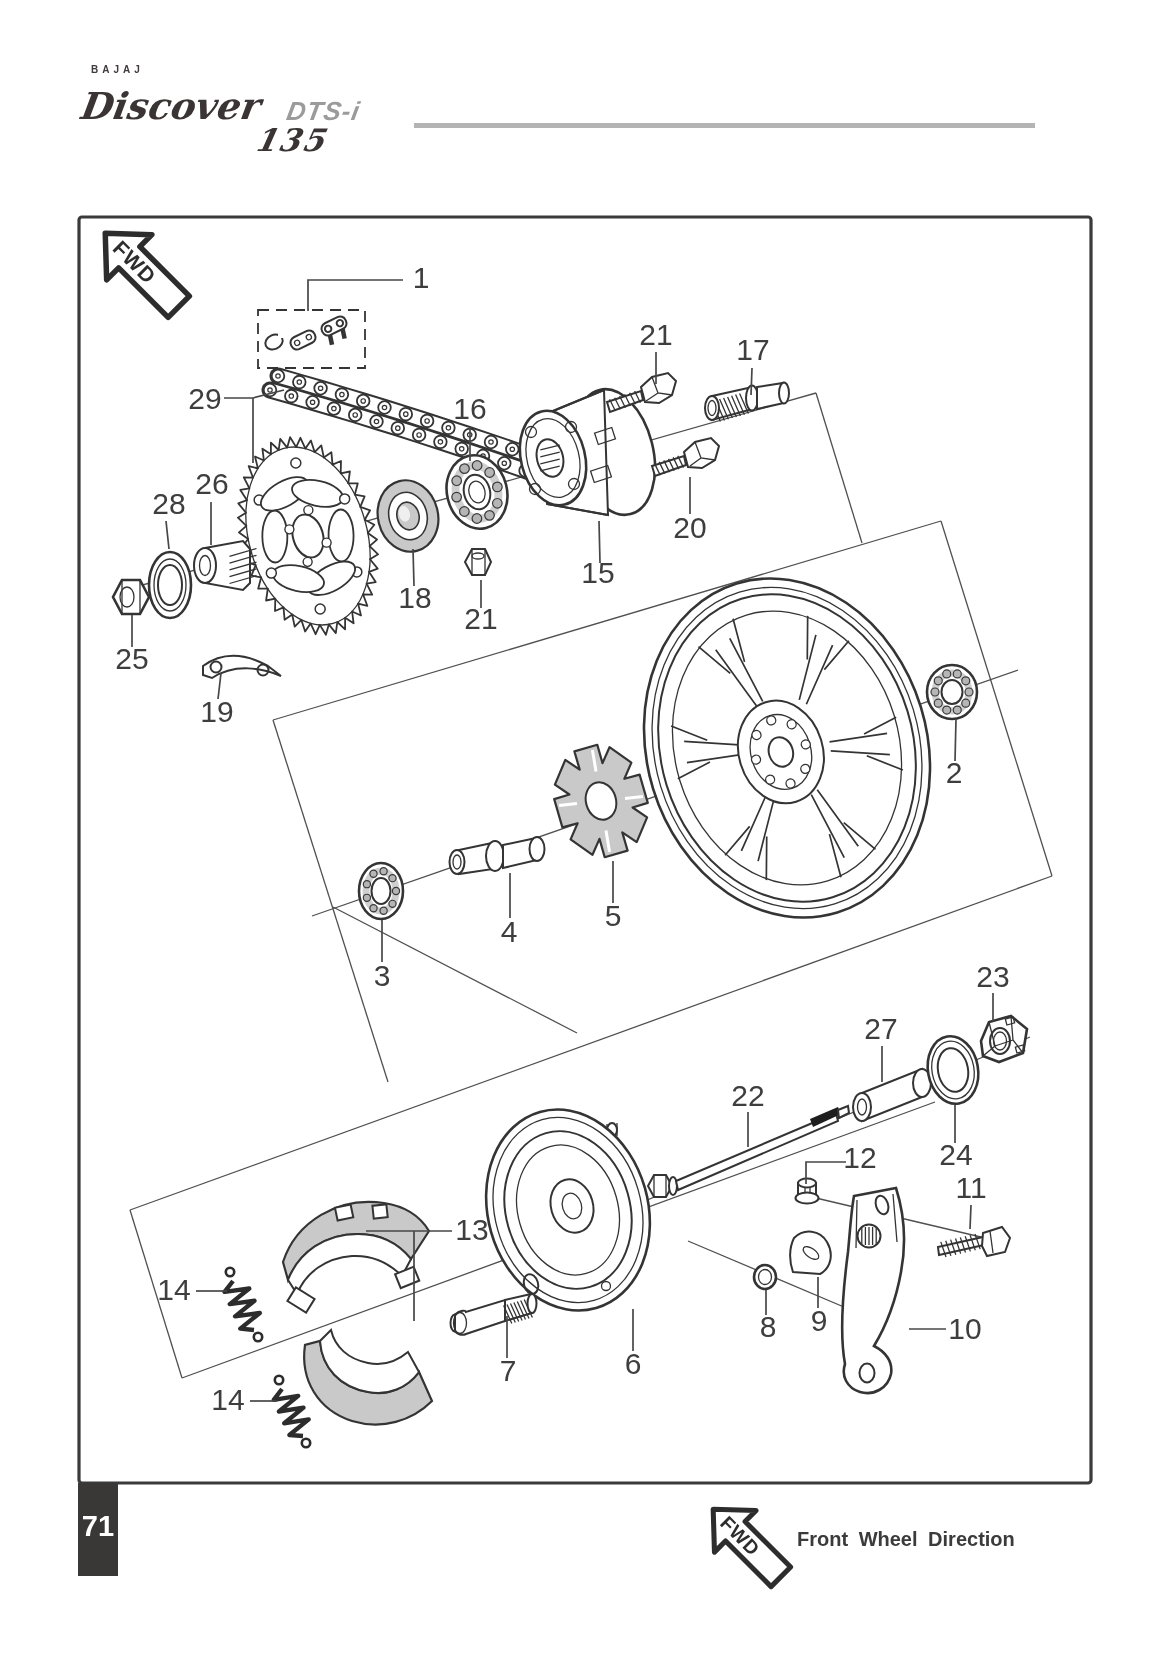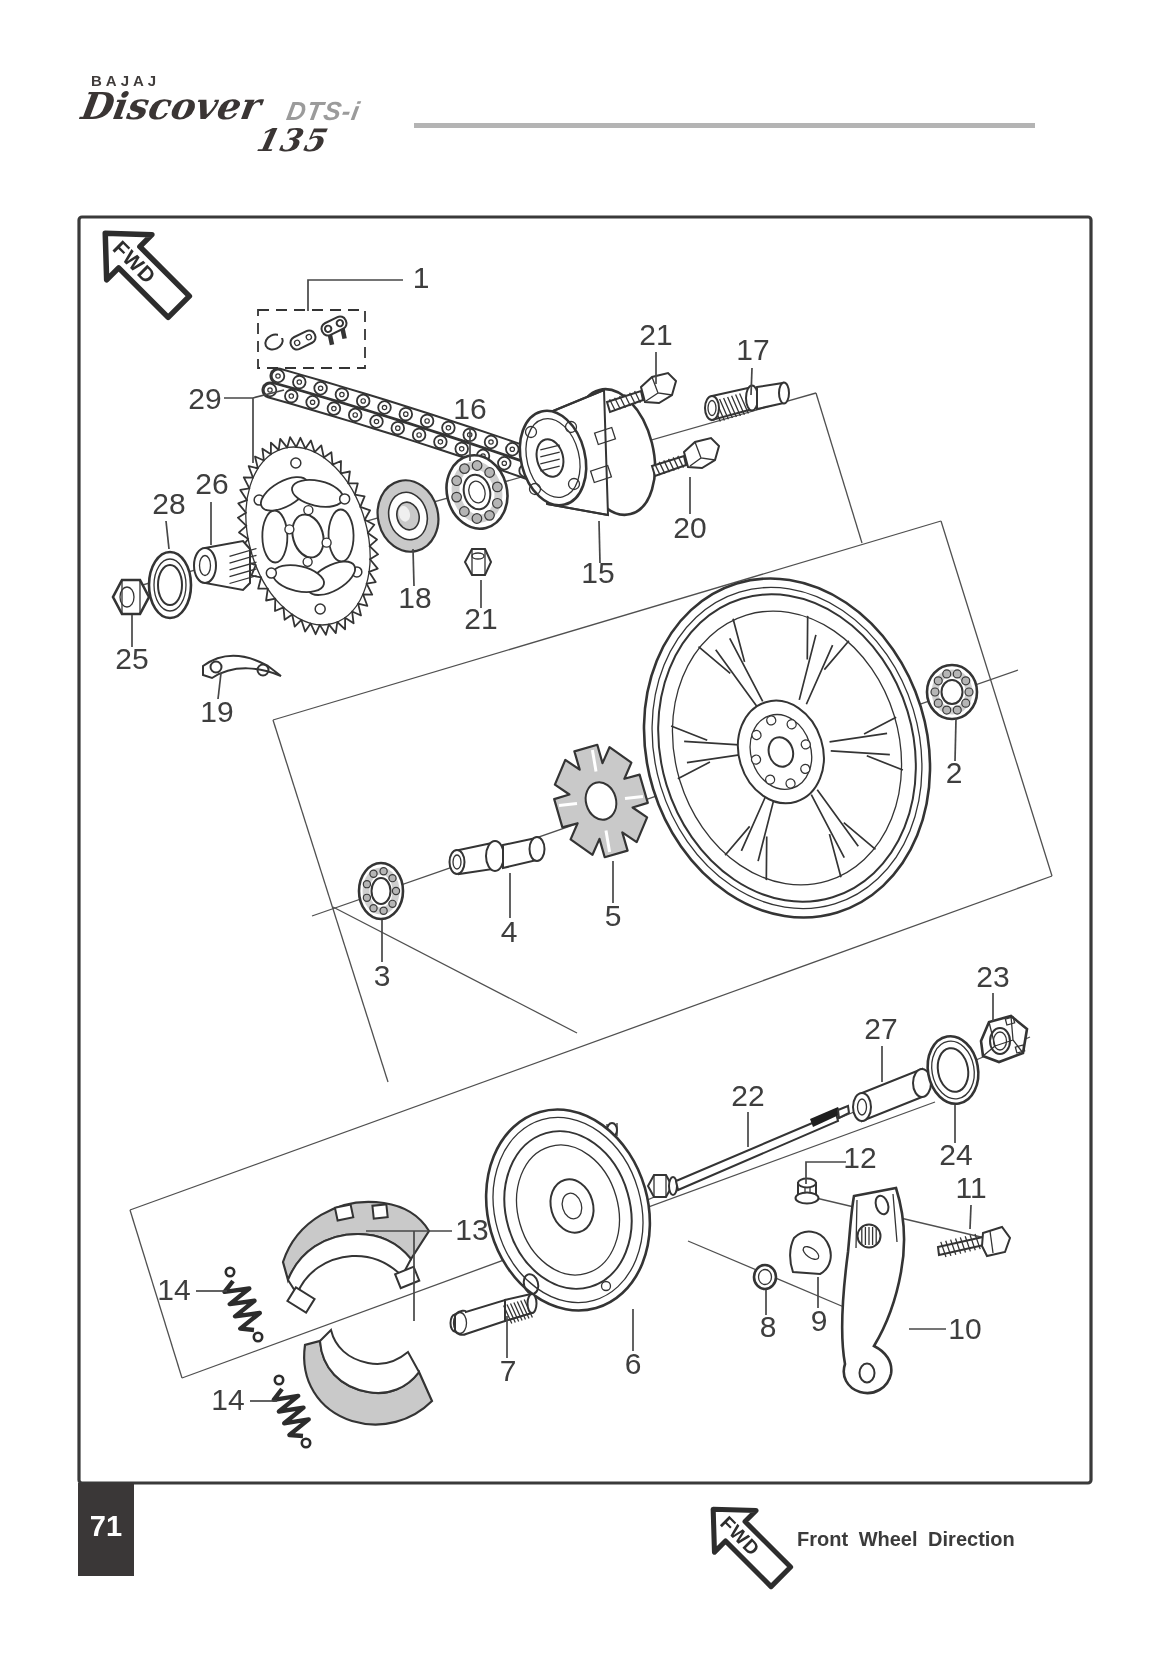--- a/index.html
+++ b/index.html
@@ -1,29 +1,29 @@
 <!DOCTYPE html>
 <html><head>
 <meta charset="utf-8">
 <style>
   html,body{margin:0;padding:0;background:#e8e8e8;}
   .page{position:relative;width:1169px;height:1654px;background:#ffffff;overflow:hidden;
         font-family:"Liberation Sans",sans-serif;}
   .abs{position:absolute;}
   
-  .bajaj{left:91px;top:72px;font-size:15px;font-weight:bold;letter-spacing:4px;color:#403c3b;}
+  .bajaj{left:91px;top:64px;font-size:10px;font-weight:bold;letter-spacing:4px;color:#403c3b;}
   .discover{left:82px;top:84px;font-size:37px;font-weight:bold;font-style:italic;
             font-family:"DejaVu Serif",serif;color:#3a3534;transform:skewX(-10deg);}
   .dtsi{left:287px;top:96px;font-size:26px;font-weight:bold;font-style:italic;color:#9b9b9b;
         transform:skewX(-10deg);letter-spacing:1px;}
   .disp135{left:258px;top:122px;font-size:31px;font-weight:bold;font-style:italic;
            font-family:"DejaVu Serif",serif;color:#3a3534;transform:skewX(-14deg);letter-spacing:2px;}
   .rule{left:414px;top:123px;width:621px;height:5px;background:#b4b4b4;}
   
-  .pagenum{left:78px;top:1483px;width:56px;height:93px;background:#3a3737;color:#fff;
+  .pagenum{left:78px;top:1483px;width:40px;height:93px;background:#3a3737;color:#fff;
            font-size:29px;font-weight:bold;text-align:center;line-height:86px;}
   .fwnote{left:797px;top:1528px;font-size:20px;font-weight:bold;color:#3b3b3b;word-spacing:5px;}
   
   svg{position:absolute;left:0;top:0;}
   .s2{stroke:#343434;stroke-width:2;fill:#fff}
   .s2n{stroke:#343434;stroke-width:2;fill:none}
   .s1{stroke:#343434;stroke-width:1.3;fill:none}
   .thk{stroke:#343434;stroke-width:2.6;fill:#fff}
   .gray{fill:#c9c9c9;stroke:#343434;stroke-width:2.2}
   .cl{stroke:#505050;stroke-width:1.3;fill:none}

